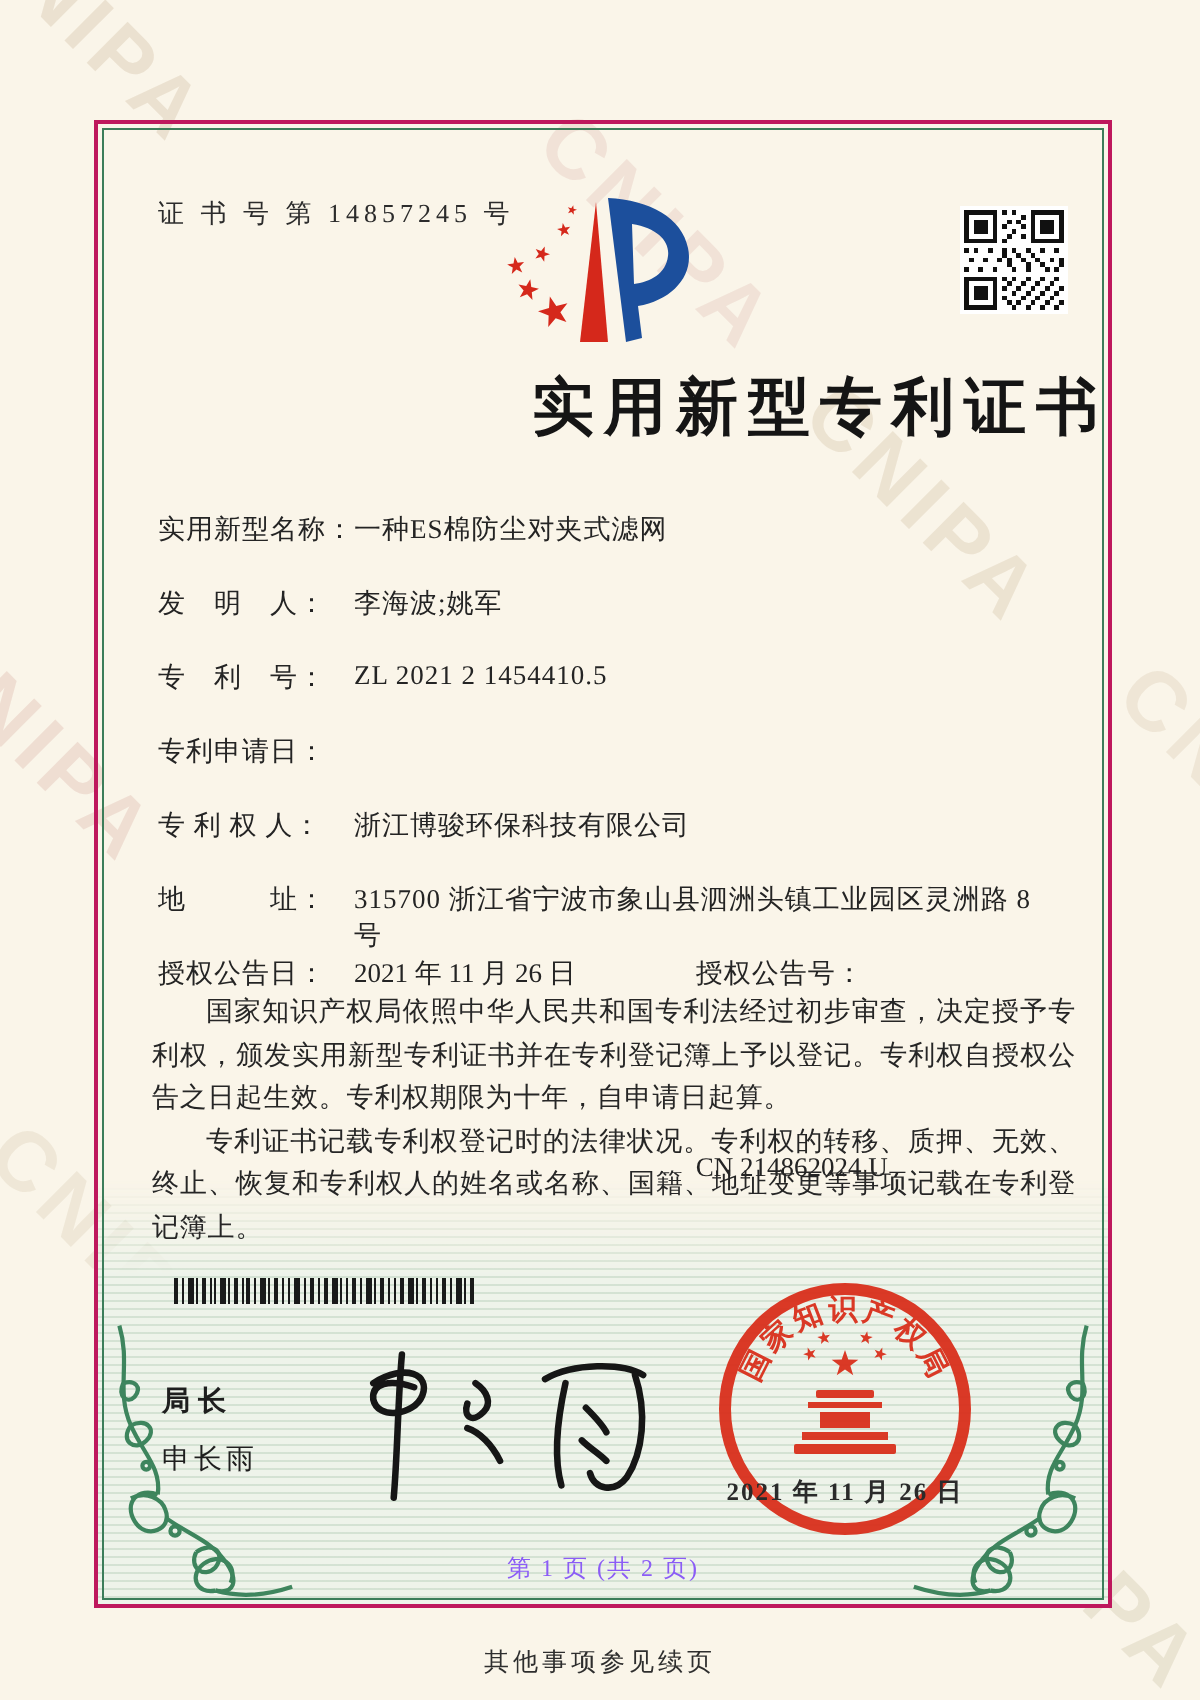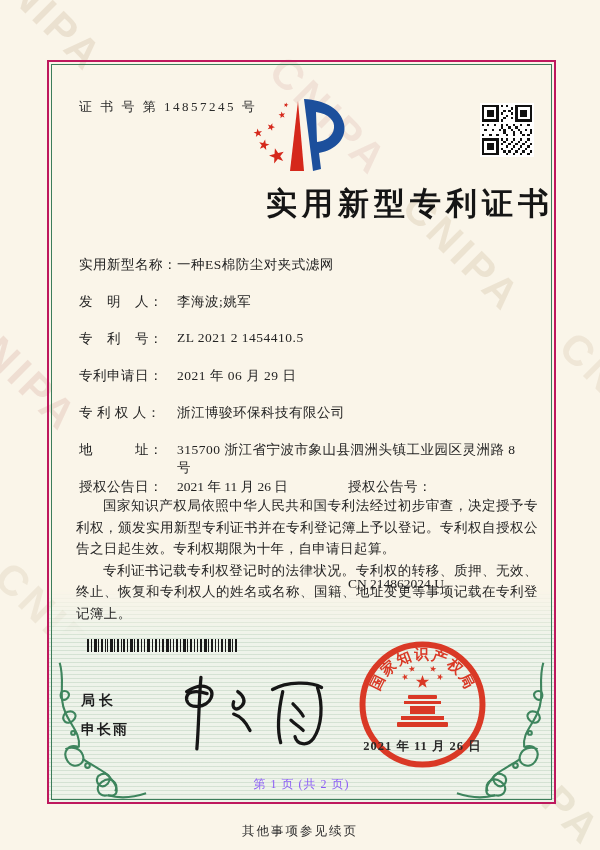--- a/index.html
+++ b/index.html
@@ -48,21 +48,21 @@
   .band{
     position:absolute;left:0;top:528px;width:100%;height:212px;
     background:
       repeating-linear-gradient(180deg, rgba(120,165,130,.22) 0 1px, rgba(255,255,255,0) 1px 4px),
       #eef3ea;
     -webkit-mask-image:linear-gradient(180deg,transparent 0,#000 48px);
     mask-image:linear-gradient(180deg,transparent 0,#000 48px);
   }
   .barcode{position:absolute;left:38px;top:577px;width:150px;height:13px;}
   .signer-title{position:absolute;left:32px;top:630px;font-size:14px;font-weight:bold;letter-spacing:4px;color:#1e1e1e;}
-  .signer-name{position:absolute;left:32px;top:659px;font-size:14px;font-weight:bold;letter-spacing:2px;color:#1e1e1e;}
+  .signer-name{position:absolute;left:32px;top:659px;font-size:14px;font-weight:normal;letter-spacing:2px;color:#1e1e1e;}
   .signature{position:absolute;left:110px;top:603px;width:180px;height:92px;}
   .seal{position:absolute;left:308px;top:577px;width:131px;height:131px;opacity:.93;}
   .seal-date{
     position:absolute;left:305px;top:676px;width:137px;text-align:center;
     font-size:12.5px;font-weight:bold;letter-spacing:1px;color:#2a2a2a;z-index:3;
   }
   .pagenum{position:absolute;left:0;top:714px;width:100%;text-align:center;font-size:12px;letter-spacing:1px;color:#8b5cf6;}
   .orn{position:absolute;bottom:3px;width:96px;height:138px;z-index:2;}
   .orn.left{left:3px;transform:scaleX(-1);}
   .orn.right{right:3px;}
@@ -143,21 +143,20 @@
     <div class="frow">
       <span class="flabel">发　明　人：</span>
       <span class="fvalue">李海波;姚军</span>
     </div>
     <div class="frow">
       <span class="flabel">专　利　号：</span>
       <span class="fvalue">ZL 2021 2 1454410.5</span>
     </div>
     <div class="frow">
       <span class="flabel">专利申请日：</span>
-      <span class="fvalue">2021 年 06 月 29 日</span>
     </div>
     <div class="frow">
       <span class="flabel">专 利 权 人：</span>
       <span class="fvalue">浙江博骏环保科技有限公司</span>
     </div>
     <div class="frow">
       <span class="flabel">地　　　址：</span>
       <span class="fvalue">315700 浙江省宁波市象山县泗洲头镇工业园区灵洲路 8 号</span>
     </div>
     <div class="frow grant">

